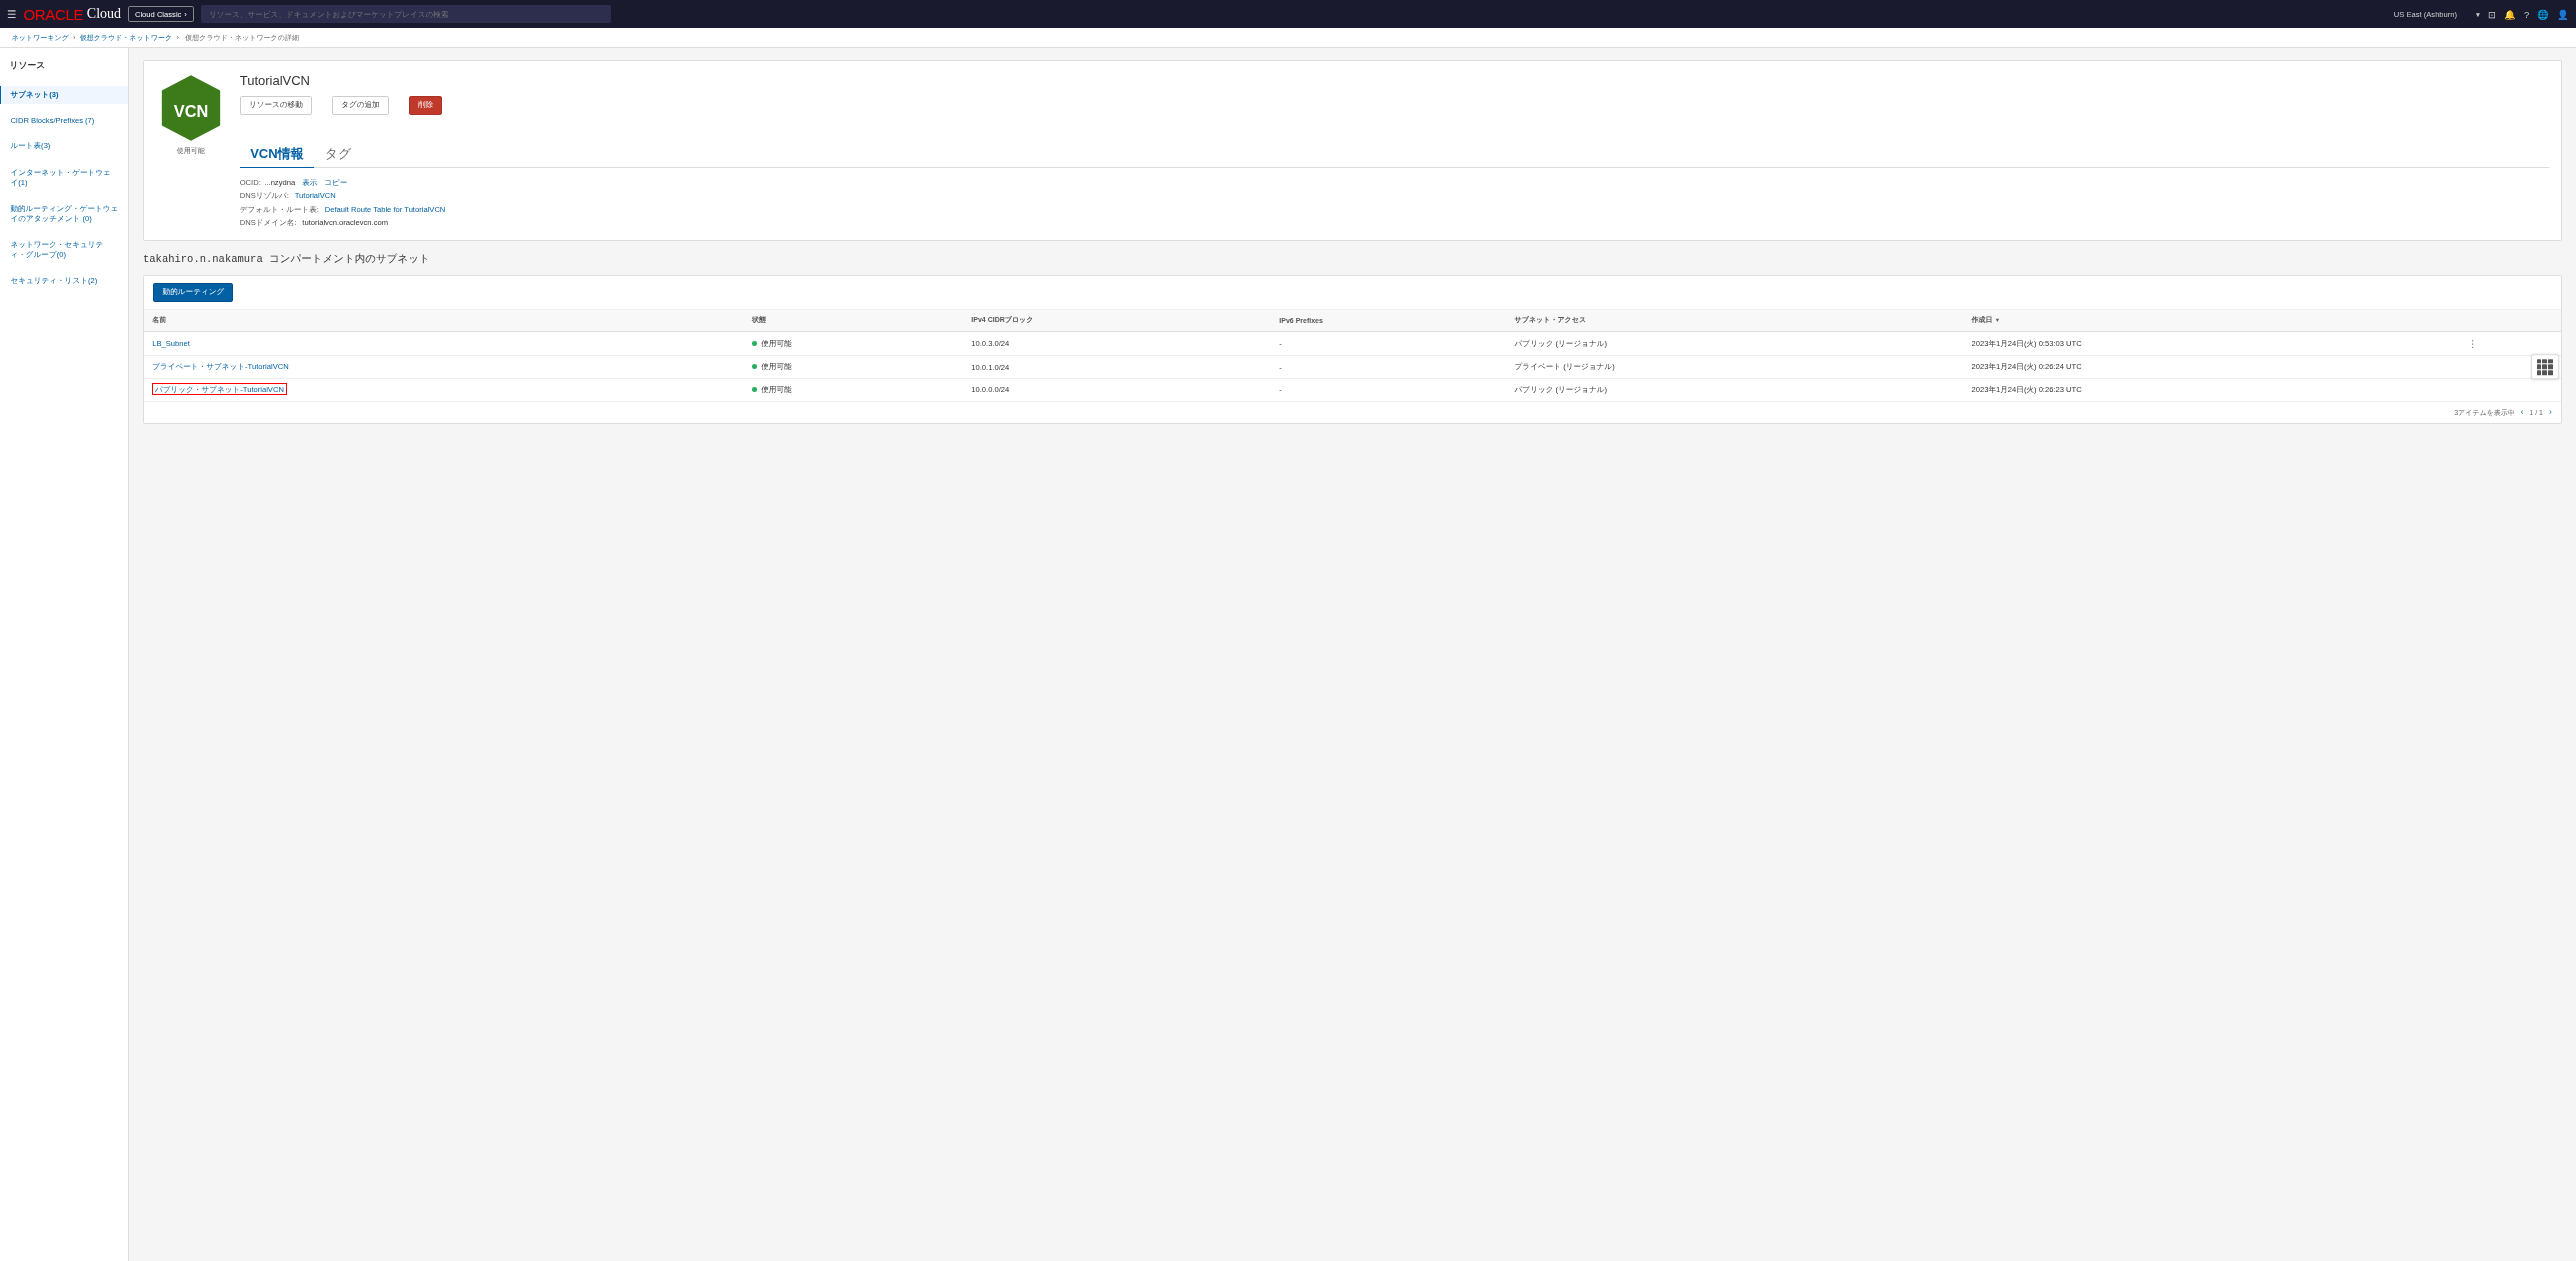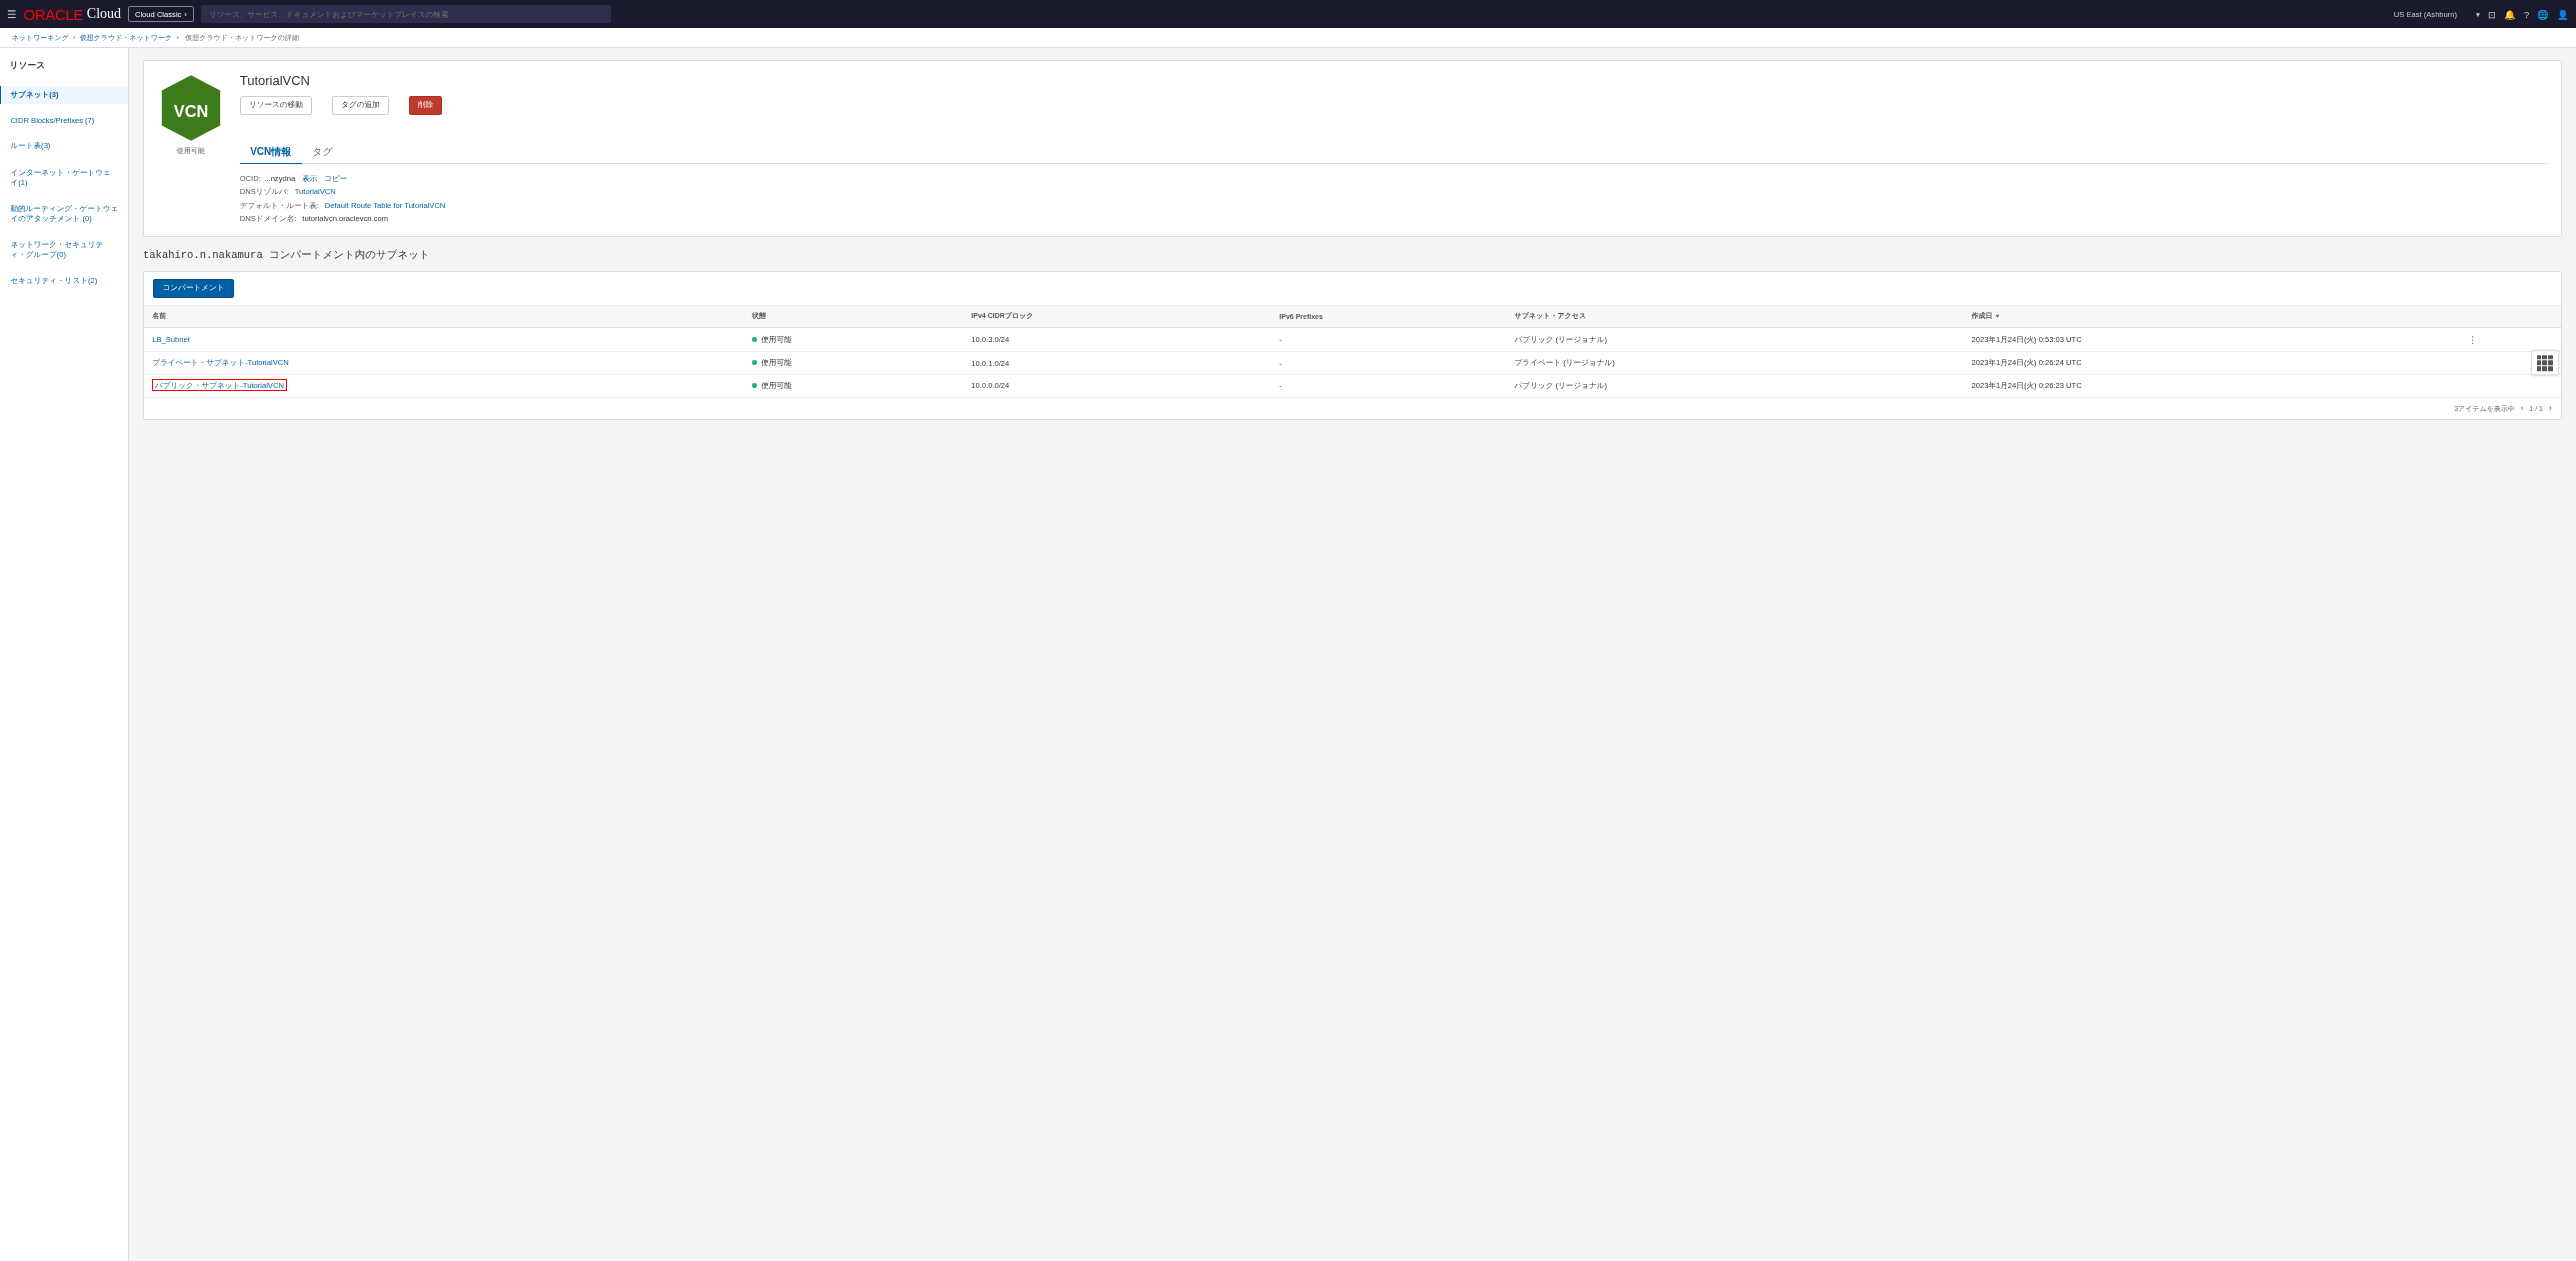--- a/index.html
+++ b/index.html
@@ -165,21 +165,21 @@
       font-size: 7.6px;
       cursor: pointer;
       border-radius: 1.8px;
     }
 
     
     .tabs { display: flex; border-bottom: 1.2px solid #ddd; margin-bottom: 9.4px; }
     .tab {
       padding: 4.7px 10.5px;
       cursor: pointer;
-      font-size: 10px;
+      font-size: 13px;
       color: #666;
       border-bottom: 1.2px solid transparent;
       margin-bottom: -1.2px;
     }
     .tab.active {
       color: #0060a3;
       border-bottom: 1.2px solid #0060a3;
       font-weight: bold;
     }
 
@@ -349,21 +349,21 @@
     </div>
 
     <div class="subnet-section">
       <div class="subnet-section-title">
         <span>takahiro.n.nakamura</span>
         <span> コンパートメント内のサブネット</span>
       </div>
 
       <div class="table-container">
         <div class="table-actions">
-          <button class="btn-primary">コンパートメント</button>
+          <button class="btn-primary">動的ルーティング</button>
         </div>
         <table>
           <thead>
             <tr>
               <th>名前</th>
               <th>状態</th>
               <th>IPv4 CIDRブロック</th>
               <th>IPv6 Prefixes</th>
               <th>サブネット・アクセス</th>
               <th>作成日 <span class="sort-arrow">▼</span></th>

